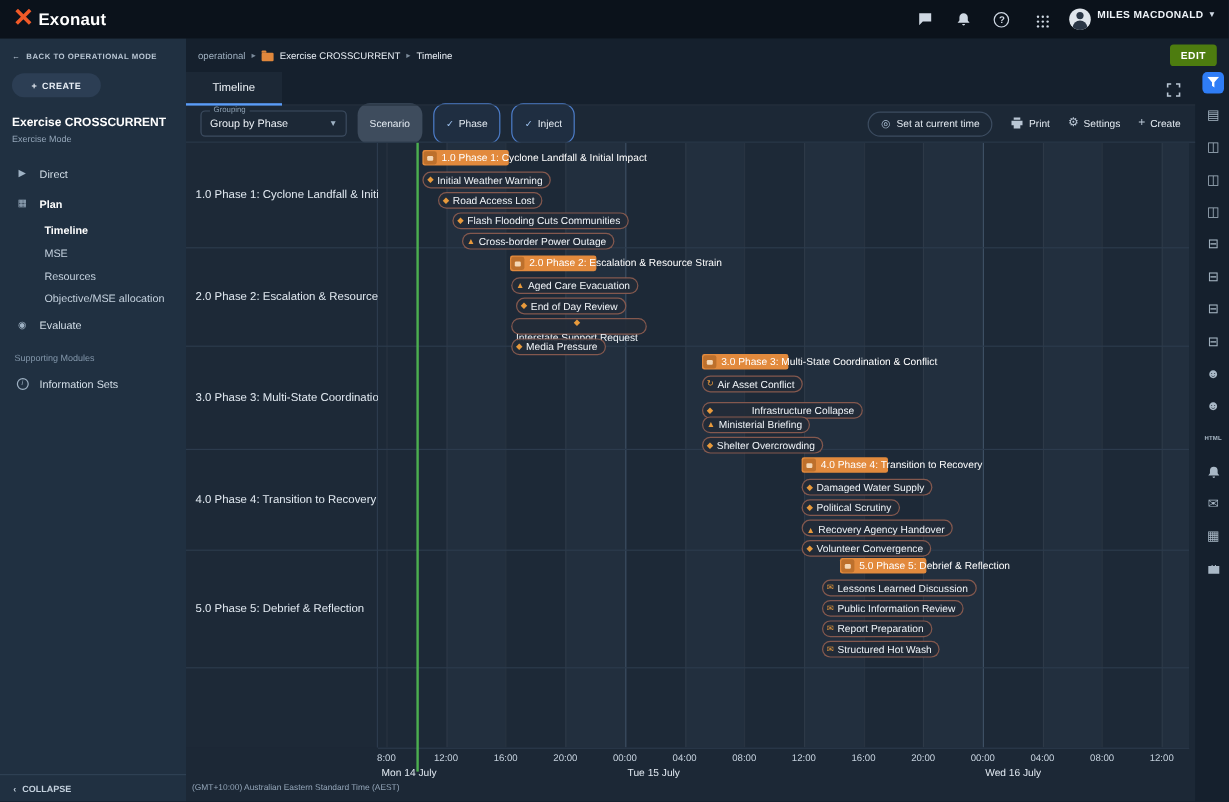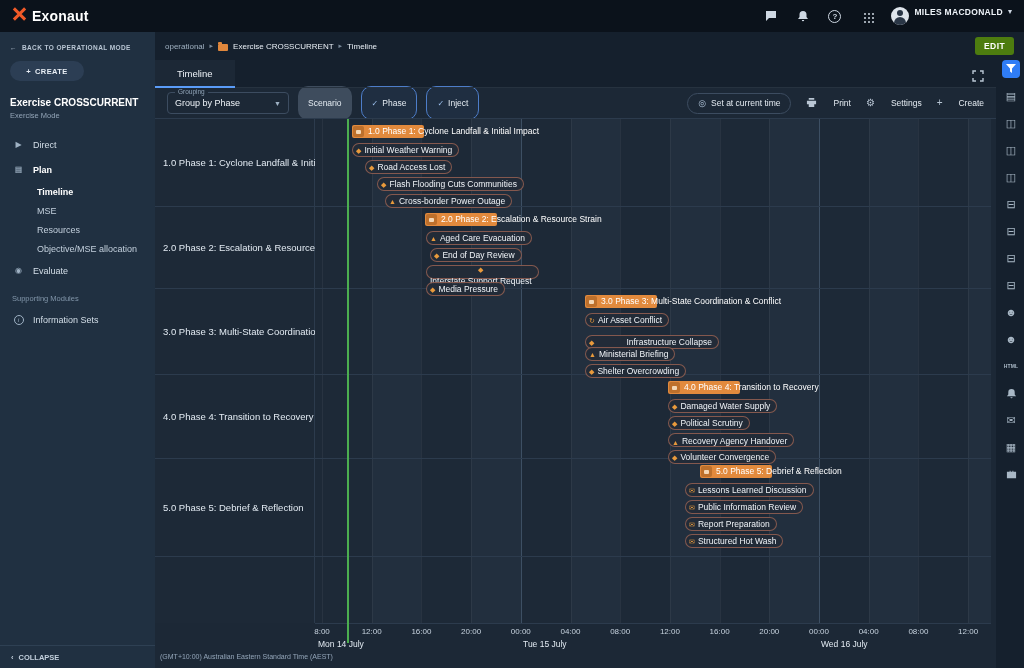--- a/index.html
+++ b/index.html
@@ -72,21 +72,21 @@
   .group-select .float{position:absolute;left:7px;top:-5px;background:#1c2836;padding:0 3px;font-size:6.5px;color:#8fa2b5}
   .group-select .car{margin-left:auto;font-size:7px;color:#9fb2c4}
   .chip{display:inline-flex;align-items:center;gap:4px;height:34px;padding:0 10px;border-radius:10px;
     font-size:8.5px;color:#e4ebf2;cursor:pointer;white-space:nowrap}
   .chip.solid{background:#3e4c5d}
   .chip.outline{border:1px solid #4d7dc9;background:rgba(77,125,201,.08)}
   .chip .ck{font-size:8px;color:#9cc0ee}
   .tb2-right{margin-left:auto;display:flex;align-items:center;gap:15px}
   .pill-btn{display:inline-flex;align-items:center;gap:5px;height:21px;padding:0 10px;border:1px solid #3c4c60;
     border-radius:11px;font-size:8.5px;color:#e4ebf2;cursor:pointer;white-space:nowrap}
-  .flat-btn{display:inline-flex;align-items:center;gap:16px;font-size:8.5px;color:#e4ebf2;cursor:pointer;white-space:nowrap}
+  .flat-btn{display:inline-flex;align-items:center;gap:4px;font-size:8.5px;color:#e4ebf2;cursor:pointer;white-space:nowrap}
   .flat-btn .gi{font-size:10px;color:#b9c6d4;line-height:1}
 
   
   .timeline{position:absolute;left:0;top:30px;width:841px;height:550px;border-top:1px solid #2c3b4d}
   .tl-labels{position:absolute;left:0;top:0;width:160px;height:504px;background:#1d2937;border-right:1px solid #2c3b4d}
   .row-label{position:absolute;left:0;width:160px;display:flex;align-items:center;padding-left:8px;
     font-size:9.5px;color:#e2eaf2;border-bottom:1px solid #2c3b4d;white-space:nowrap;overflow:hidden}
   .tl-chart{position:absolute;left:160px;top:0;width:676px;height:504px;background:#1d2937;overflow:hidden}
   .band{position:absolute;top:0;bottom:0;background:rgba(160,190,230,.045)}
   .gridline{position:absolute;top:0;bottom:0;width:1px;background:rgba(255,255,255,.05)}

